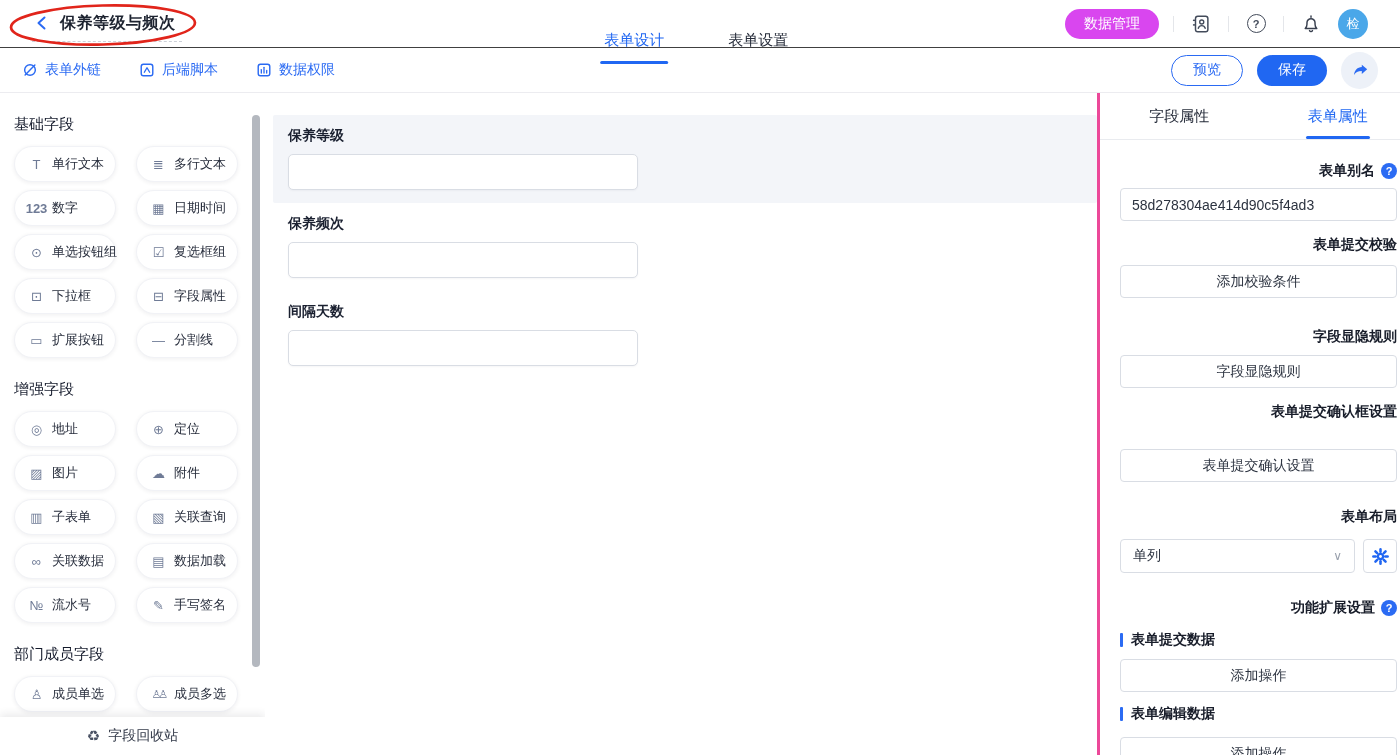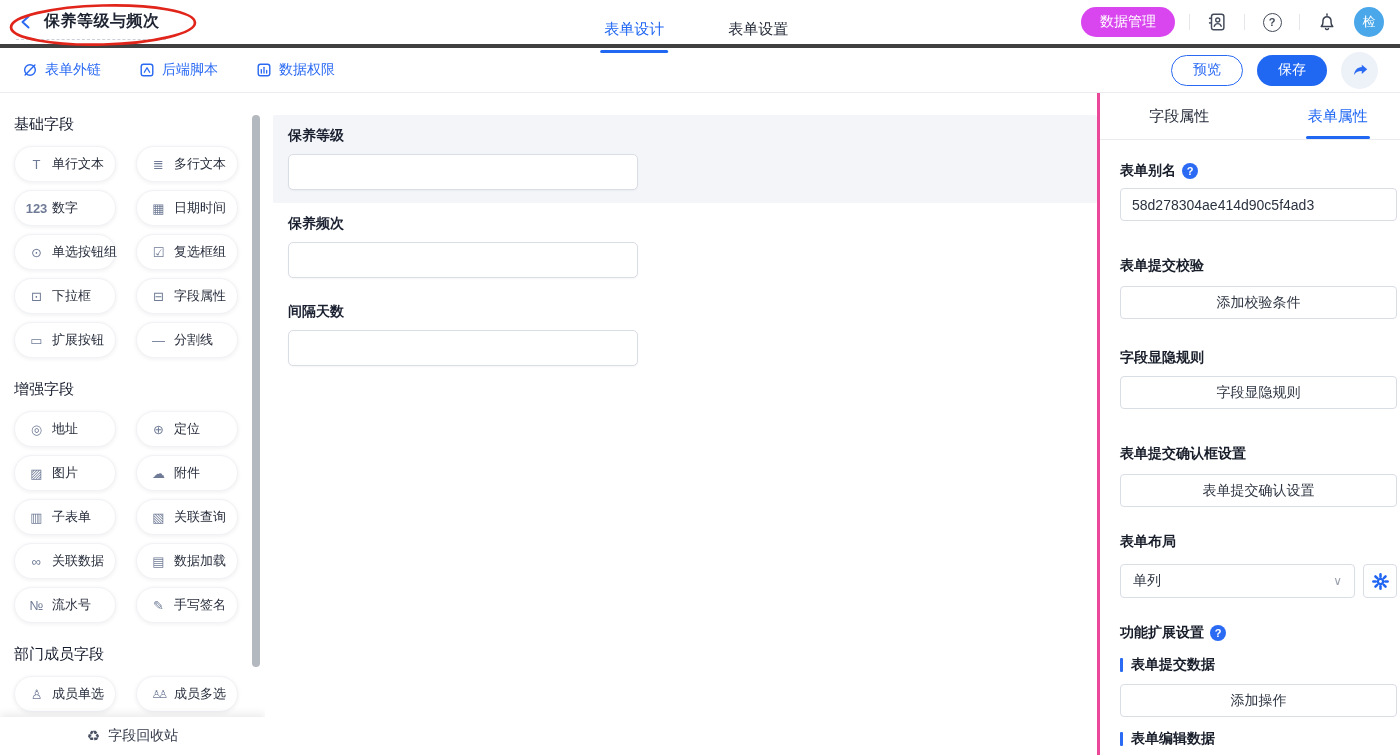--- a/index.html
+++ b/index.html
@@ -1,28 +1,28 @@
 <!DOCTYPE html>
 <html><head>
 <meta charset="utf-8">
 <style>
   * { margin:0; padding:0; box-sizing:border-box; }
   html,body { background:#fff; }
   body { font-family:"Liberation Sans", "DejaVu Sans", sans-serif; color:#222838; }
   .app { position:relative; width:1400px; height:755px; overflow:hidden; background:#fff; }
 
   
-  .top-bar { position:relative; height:48px; border-bottom:4px solid #404040;
-             display:flex; align-items:center; padding:0 16px; background:#fff; }
+  .top-bar { position:relative; height:48px; border-bottom:1px solid #404040;
+             display:flex; align-items:center; padding:0 32px; background:#fff; }
   .title-group { display:flex; align-items:center; gap:10px; padding:0 6px 7px 2px;
                  border-bottom:1px dashed #ccd0d8; margin-top:7px; }
   .back-btn { display:inline-flex; cursor:pointer; }
   .page-title { font-size:16px; font-weight:600; color:#1d2330; letter-spacing:.5px; }
   .annot-ellipse { position:absolute; left:5px; top:2px; pointer-events:none; z-index:5; }
-  .top-tabs { position:absolute; left:50%; transform:translateX(-52%); top:5px; height:48px;
+  .top-tabs { position:absolute; left:50%; transform:translateX(-52%); top:16px; height:48px;
               display:flex; gap:56px; }
   .top-tab { display:flex; align-items:center; height:100%; font-size:15px; color:#262c3a;
              position:relative; cursor:pointer; padding:0 4px; }
   .top-tab.active { color:#2067f2; }
   .top-tab.active::after { content:""; position:absolute; left:0; right:0; bottom:0;
              height:3px; background:#2067f2; border-radius:2px; }
   .top-right { margin-left:auto; display:flex; align-items:center; gap:14px; }
   .btn-green { background:#d946ef; color:#fff; font-size:14px; border:none; height:30px;
                padding:0 19px; border-radius:16px; cursor:pointer; }
   .tr-divider { width:1px; height:16px; background:#e4e6ea; }
@@ -83,44 +83,44 @@
 
   
   .panel { width:320px; flex:none; border-left:3px solid #ec4899; position:relative; overflow:hidden; }
   .panel-tabs { height:47px; border-bottom:1px solid #e9ebef; display:flex; }
   .p-tab { flex:1; display:flex; align-items:center; justify-content:center; font-size:15px;
            color:#262c3a; position:relative; cursor:pointer; }
   .p-tab.active { color:#2067f2; }
   .p-tab.active::after { content:""; position:absolute; bottom:0; left:50%;
            transform:translateX(-50%); width:64px; height:3px; background:#2067f2; border-radius:2px; }
   .panel-content { padding:0 20px; }
-  .p-label { font-size:14px; font-weight:600; color:#181d2a; display:flex; align-items:center; gap:6px; }
+  .p-label { font-size:14px; font-weight:600; color:#181d2a; display:flex; align-items:center; gap:6px;justify-content:flex-end; }
   .help-badge { width:16px; height:16px; border-radius:50%; background:#2b6bf3; color:#fff;
                 font-size:11px; font-weight:bold; display:inline-flex; align-items:center;
                 justify-content:center; cursor:pointer; }
   .p-input { width:100%; height:33px; border:1px solid #d9dde4; border-radius:4px; background:#fff;
              font-size:14px; color:#2c3340; padding:0 11px; margin-top:8px; }
   .p-btn { width:100%; height:33px; border:1px solid #d9dde4; border-radius:4px; background:#fff;
            font-size:14px; color:#2e3542; cursor:pointer; }
   .layout-row { display:flex; gap:8px; margin-top:13px; }
   .p-select { flex:1; height:34px; border:1px solid #d9dde4; border-radius:4px; background:#fff;
               display:flex; align-items:center; justify-content:space-between; padding:0 12px;
               font-size:14px; color:#2c3340; cursor:pointer; }
   .sel-caret { color:#9aa1ad; font-size:12px; }
   .gear-btn { width:34px; height:34px; border:1px solid #d9dde4; border-radius:4px; background:#fff;
               display:inline-flex; align-items:center; justify-content:center; cursor:pointer; }
   .sub-section-label { display:flex; align-items:center; gap:8px; font-size:14px; font-weight:600;
               color:#181d2a; }
   .blue-bar { width:3px; height:14px; background:#2b6bf3; border-radius:1px; }
   .panel-scrollbar { position:absolute; right:2px; top:37px; width:8px; height:358px;
                      background:#aeb2b9; border-radius:4px; }
 
-  .mt22{margin-top:22px} .mt28{margin-top:36px} .mt30{margin-top:30px} .mt26{margin-top:26px}
+  .mt22{margin-top:22px} .mt28{margin-top:15px} .mt30{margin-top:30px} .mt26{margin-top:26px}
   .mt14{margin-top:14px} .mt13{margin-top:13px} .mt11{margin-top:11px} .mt9{margin-top:9px}
-  .mt12{margin-top:11px} .mt10{margin-top:10px}
+  .mt12{margin-top:28px} .mt10{margin-top:10px}
   svg { display:block; }
 </style>
 </head>
 <body>
 
 <div class="app" data-name="form-designer-app">
 
   <header class="top-bar" data-name="top-header">
     <div class="title-group" data-name="breadcrumb">
       <span class="back-btn" data-name="back-button">

